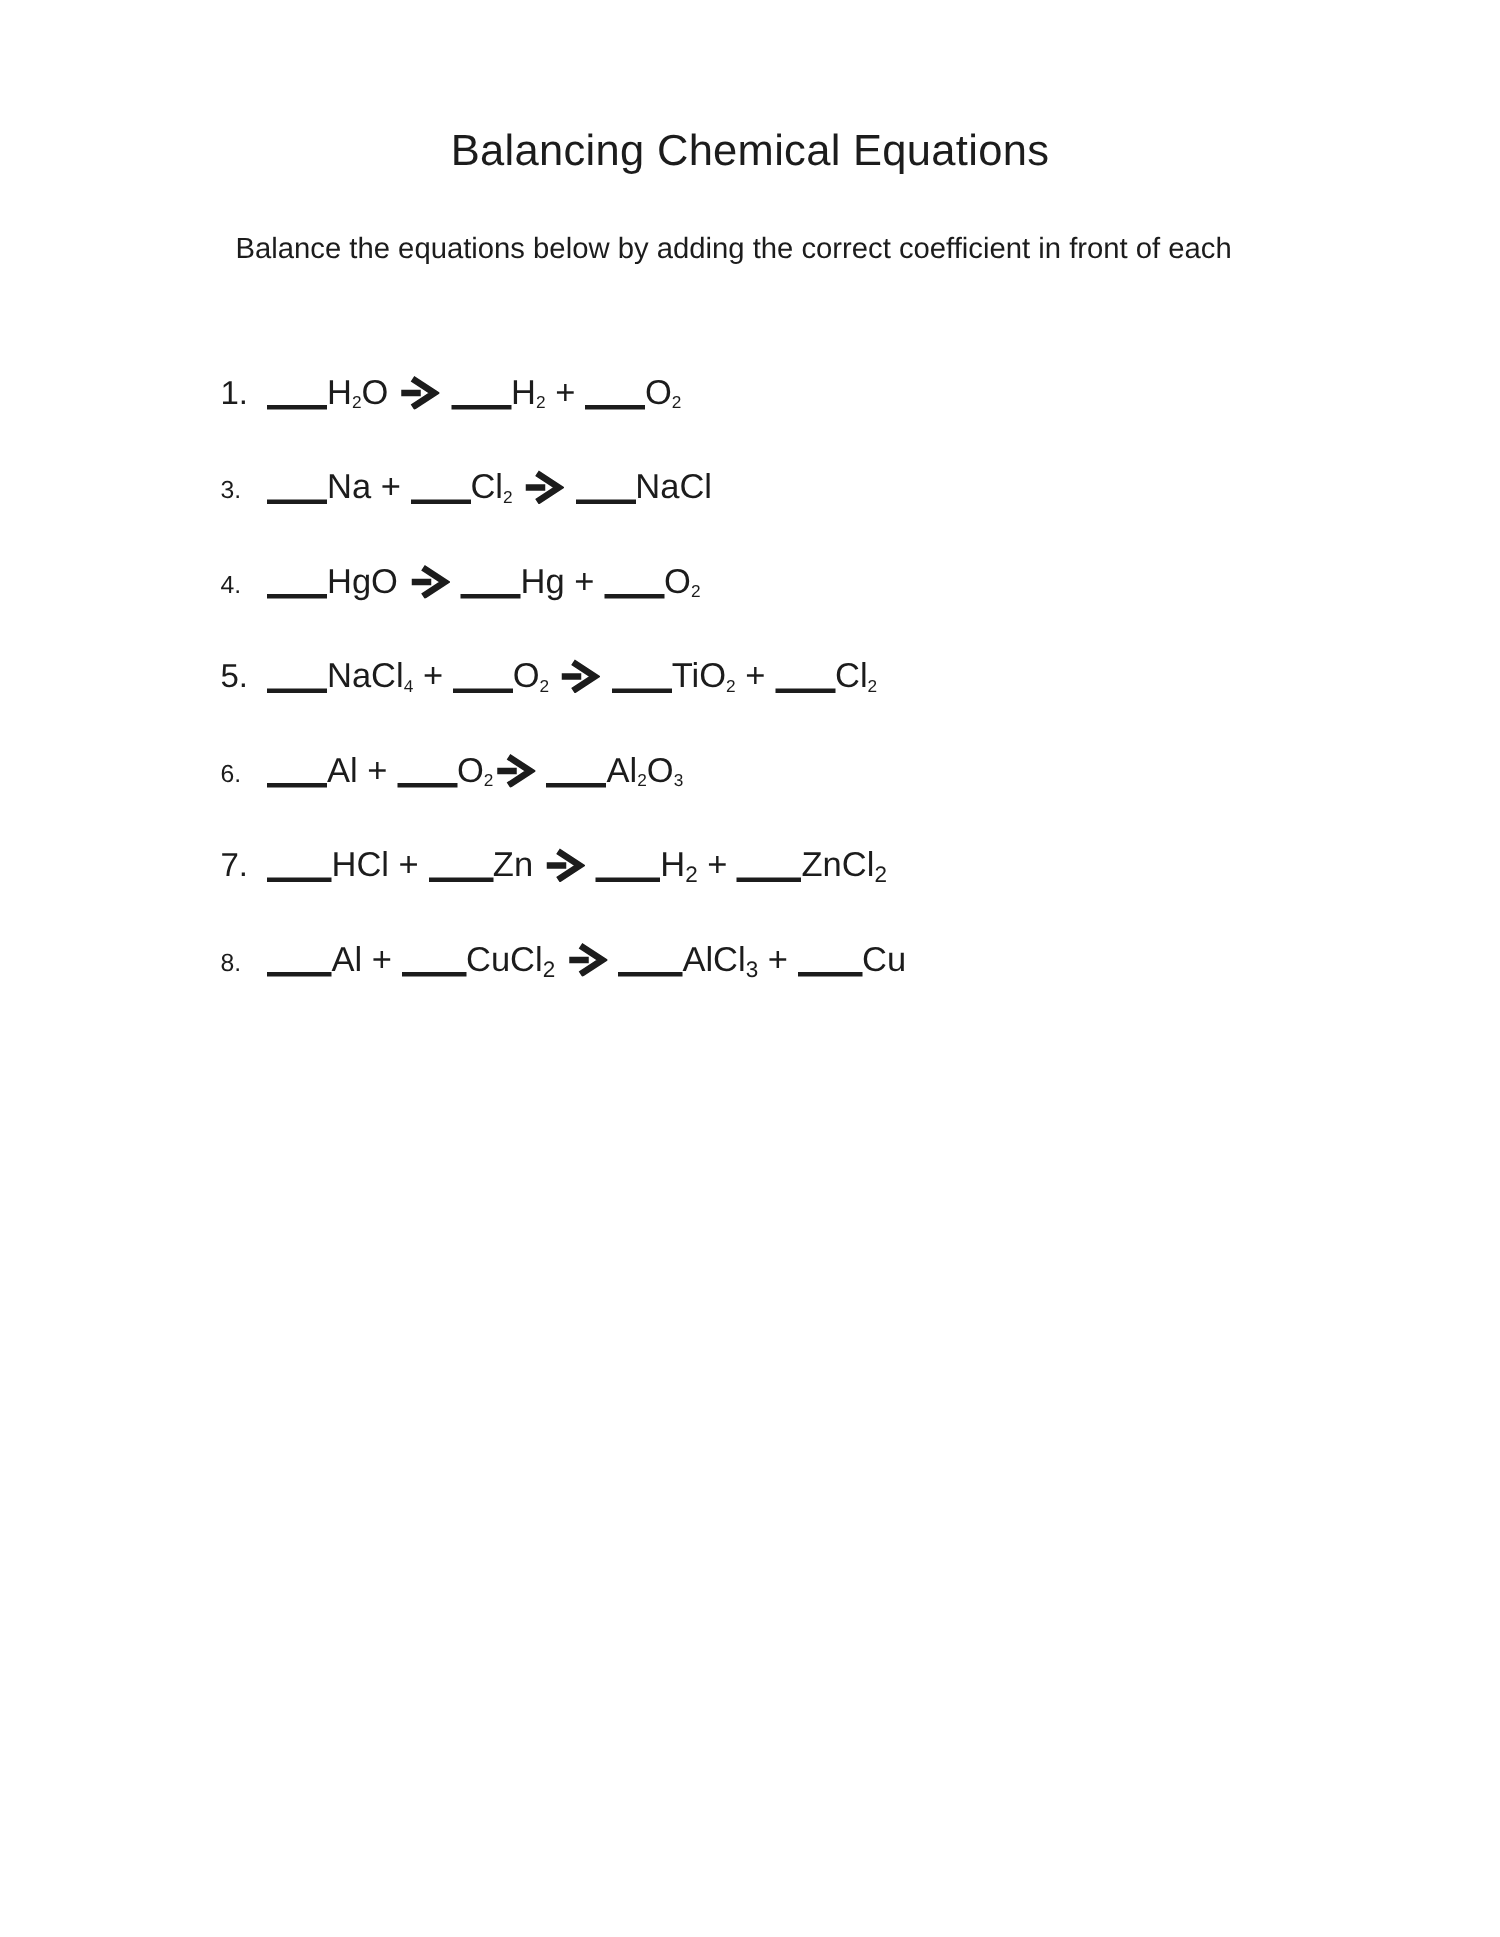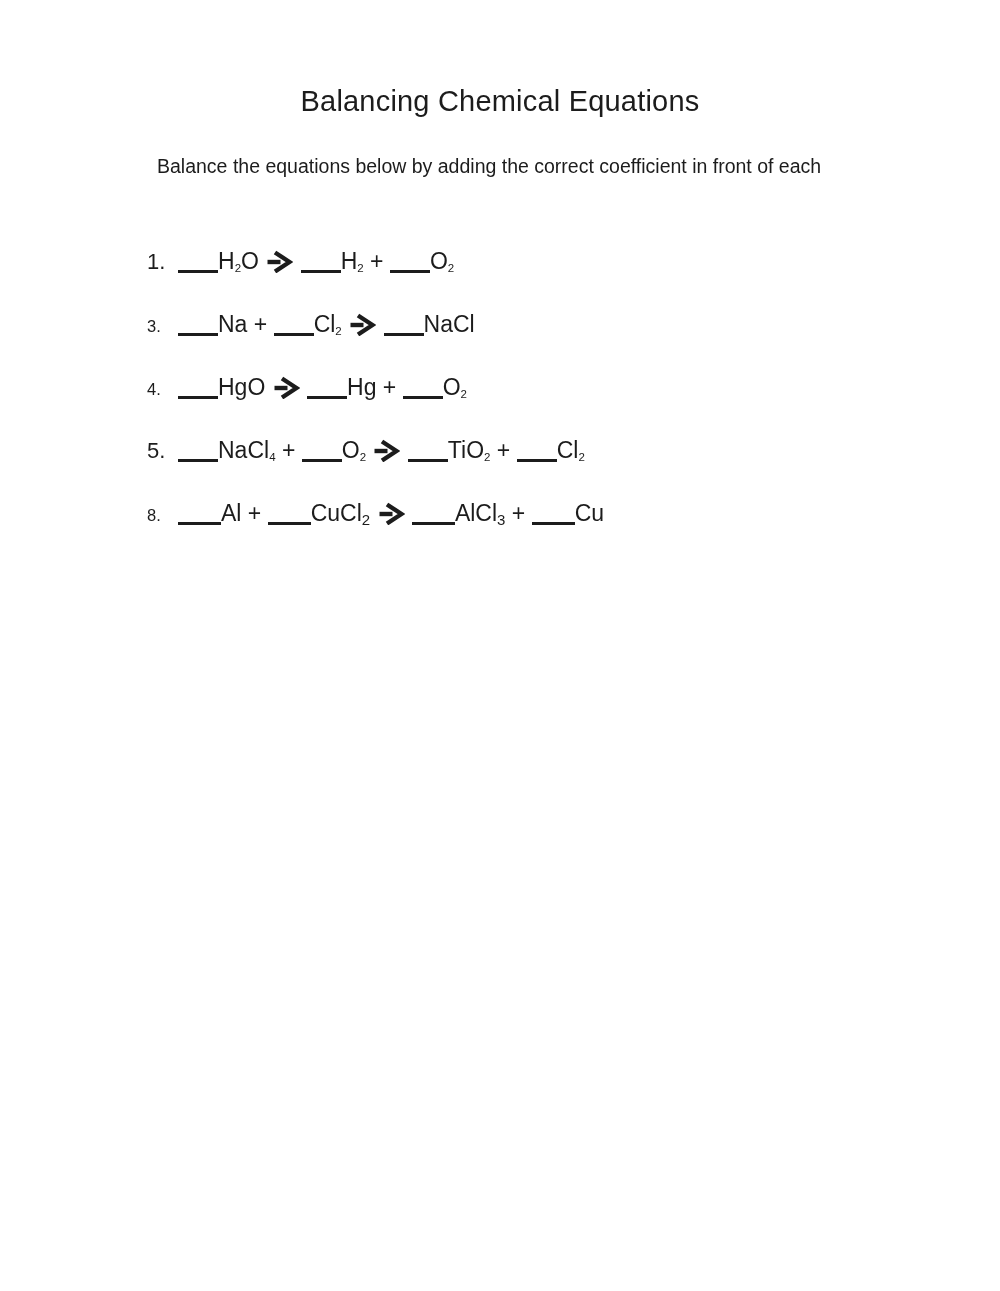--- a/index.html
+++ b/index.html
@@ -82,18 +82,26 @@
             <path d="M9 2.5 L23.5 12 L9 21.5" stroke="#1c1c1c" stroke-width="4.4" fill="none" stroke-linejoin="miter"></path>
           </svg></span><span class="txt"> </span><span class="blank"></span><span class="txt">NaCl</span></div>
       <div class="eq-row"><span class="eq-num sm">4.</span><span class="blank"></span><span class="txt">HgO </span><span class="arw"><svg width="27" height="23" viewBox="0 0 27 23" xmlns="http://www.w3.org/2000/svg">
             <path d="M1.5 12 L14.5 12" stroke="#1c1c1c" stroke-width="4.4" fill="none"></path>
             <path d="M9 2.5 L23.5 12 L9 21.5" stroke="#1c1c1c" stroke-width="4.4" fill="none" stroke-linejoin="miter"></path>
           </svg></span><span class="txt"> </span><span class="blank"></span><span class="txt">Hg + </span><span class="blank"></span><span class="txt">O</span><span class="sub">2</span></div>
       <div class="eq-row"><span class="eq-num">5.</span><span class="blank"></span><span class="txt">NaCl</span><span class="sub">4</span><span class="txt"> + </span><span class="blank"></span><span class="txt">O</span><span class="sub">2</span><span class="txt"> </span><span class="arw"><svg width="27" height="23" viewBox="0 0 27 23" xmlns="http://www.w3.org/2000/svg">
             <path d="M1.5 12 L14.5 12" stroke="#1c1c1c" stroke-width="4.4" fill="none"></path>
             <path d="M9 2.5 L23.5 12 L9 21.5" stroke="#1c1c1c" stroke-width="4.4" fill="none" stroke-linejoin="miter"></path>
           </svg></span><span class="txt"> </span><span class="blank"></span><span class="txt">TiO</span><span class="sub">2</span><span class="txt"> + </span><span class="blank"></span><span class="txt">Cl</span><span class="sub">2</span></div>
+      <div class="eq-row"><span class="eq-num sm">6.</span><span class="blank"></span><span class="txt">Al + </span><span class="blank"></span><span class="txt">O</span><span class="sub">2</span><span class="arw"><svg width="27" height="23" viewBox="0 0 27 23" xmlns="http://www.w3.org/2000/svg">
+            <path d="M1.5 12 L14.5 12" stroke="#1c1c1c" stroke-width="4.4" fill="none"></path>
+            <path d="M9 2.5 L23.5 12 L9 21.5" stroke="#1c1c1c" stroke-width="4.4" fill="none" stroke-linejoin="miter"></path>
+          </svg></span><span class="txt"> </span><span class="blank"></span><span class="txt">Al</span><span class="sub">2</span><span class="txt">O</span><span class="sub">3</span></div>
+      <div class="eq-row sub-lg"><span class="eq-num">7.</span><span class="blank"></span><span class="txt">HCl + </span><span class="blank"></span><span class="txt">Zn </span><span class="arw"><svg width="27" height="23" viewBox="0 0 27 23" xmlns="http://www.w3.org/2000/svg">
+            <path d="M1.5 12 L14.5 12" stroke="#1c1c1c" stroke-width="4.4" fill="none"></path>
+            <path d="M9 2.5 L23.5 12 L9 21.5" stroke="#1c1c1c" stroke-width="4.4" fill="none" stroke-linejoin="miter"></path>
+          </svg></span><span class="txt"> </span><span class="blank"></span><span class="txt">H</span><span class="sub">2</span><span class="txt"> + </span><span class="blank"></span><span class="txt">ZnCl</span><span class="sub">2</span></div>
       <div class="eq-row sub-lg"><span class="eq-num sm">8.</span><span class="blank"></span><span class="txt">Al + </span><span class="blank"></span><span class="txt">CuCl</span><span class="sub">2</span><span class="txt"> </span><span class="arw"><svg width="27" height="23" viewBox="0 0 27 23" xmlns="http://www.w3.org/2000/svg">
             <path d="M1.5 12 L14.5 12" stroke="#1c1c1c" stroke-width="4.4" fill="none"></path>
             <path d="M9 2.5 L23.5 12 L9 21.5" stroke="#1c1c1c" stroke-width="4.4" fill="none" stroke-linejoin="miter"></path>
           </svg></span><span class="txt"> </span><span class="blank"></span><span class="txt">AlCl</span><span class="sub">3</span><span class="txt"> + </span><span class="blank"></span><span class="txt">Cu</span></div>
     </div>
 </div>
 
 </body></html>

